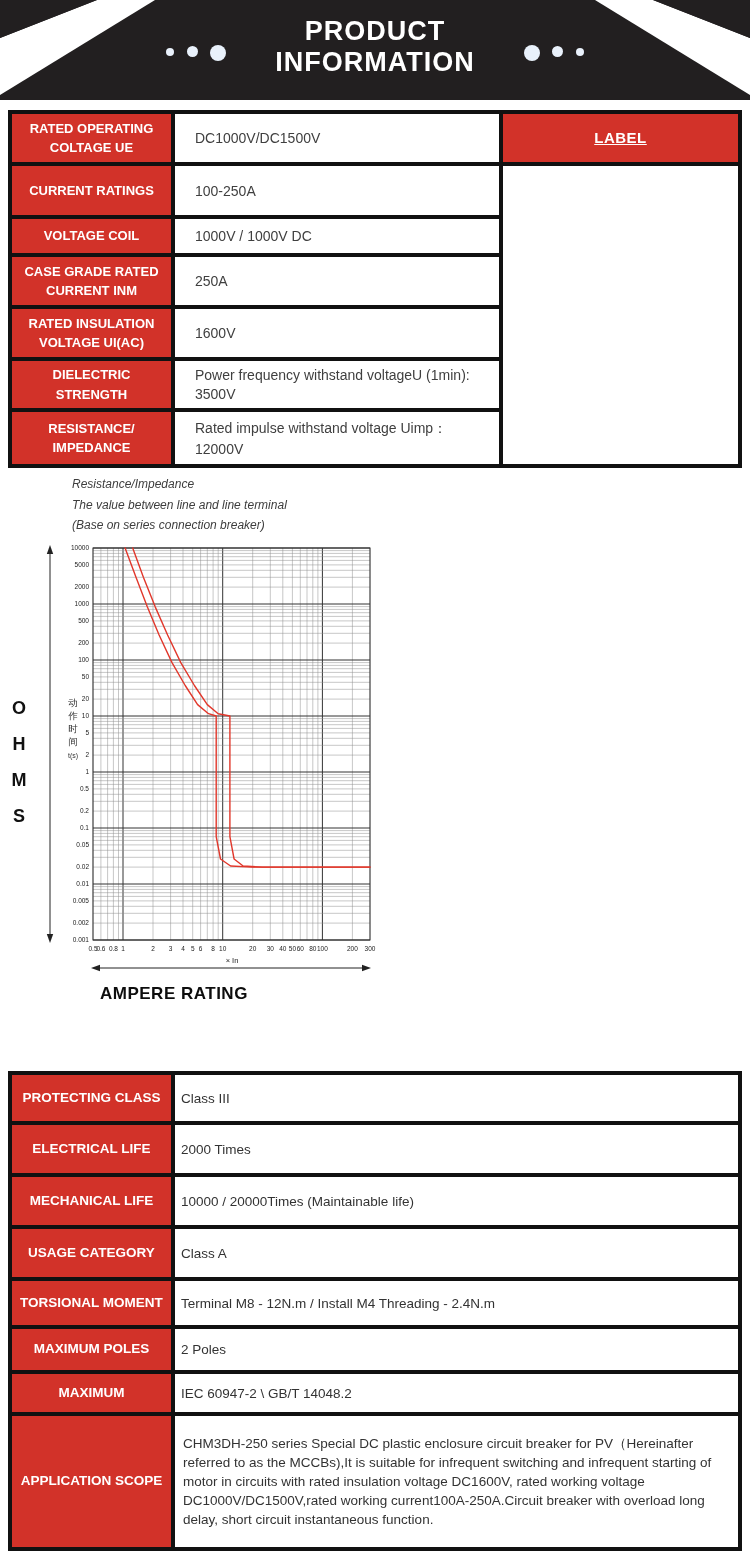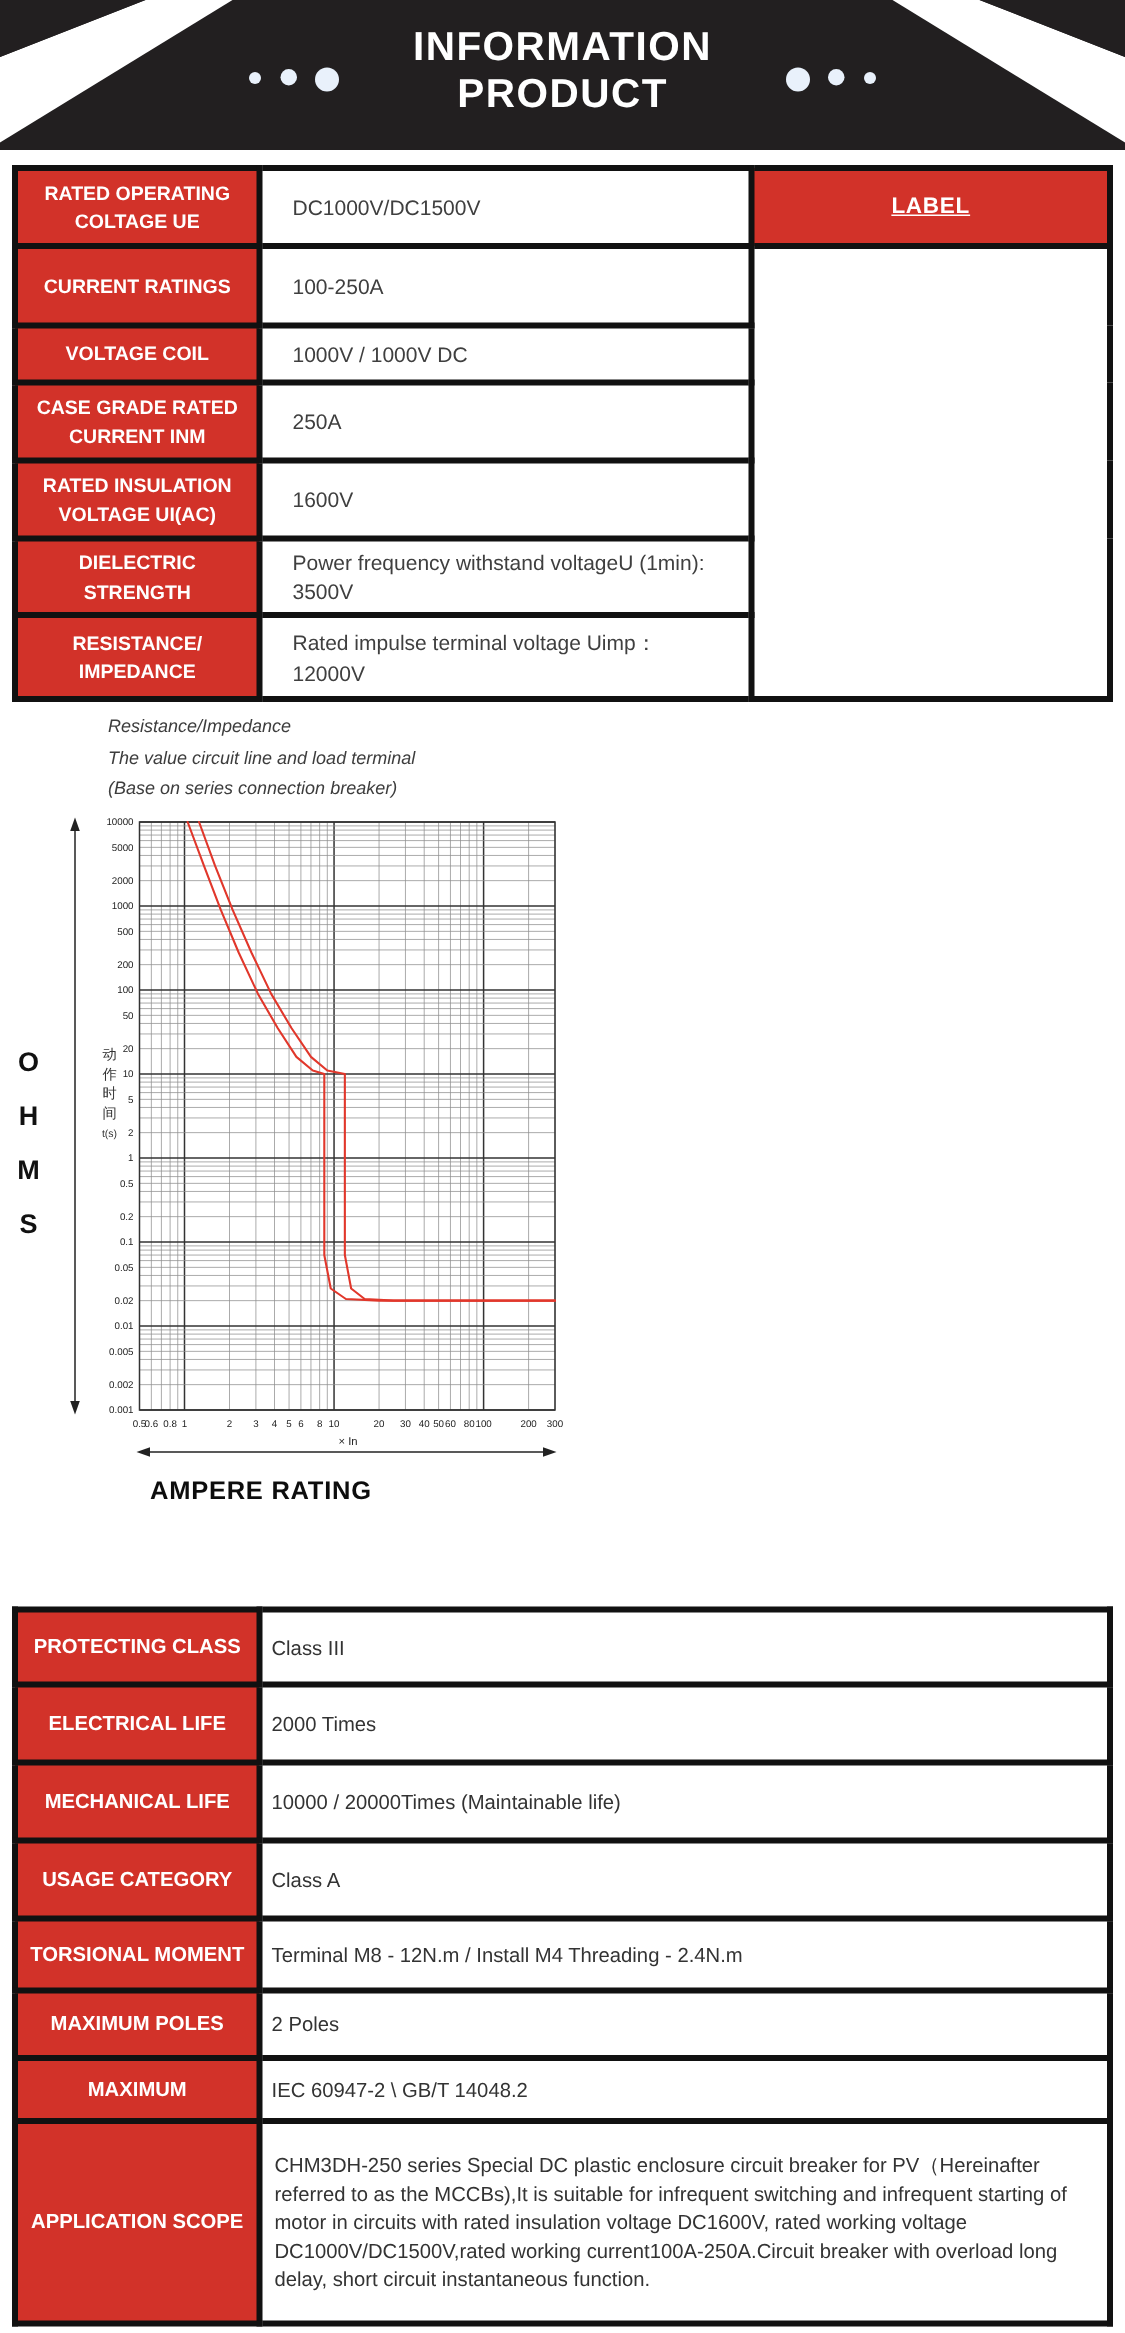--- a/index.html
+++ b/index.html
@@ -43,22 +43,22 @@
 <div class="page">
 
   <div class="banner">
     <svg width="750" height="100" viewBox="0 0 750 100">
       <polygon points="155,0 97,0 0,38 0,95" fill="#ffffff"></polygon>
       <polygon points="0,0 97,0 0,38" fill="#221f20"></polygon>
       <polygon points="595,0 653,0 750,38 750,95" fill="#ffffff"></polygon>
       <polygon points="750,0 653,0 750,38" fill="#221f20"></polygon>
     </svg>
     <div class="banner-title">
+      <div>PRODUCT</div>
       <div>INFORMATION</div>
-      <div>PRODUCT</div>
     </div>
     <div class="dot" style="left:166px;top:48px;width:8px;height:8px;"></div>
     <div class="dot" style="left:187px;top:46px;width:11px;height:11px;"></div>
     <div class="dot" style="left:210px;top:45px;width:16px;height:16px;"></div>
     <div class="dot" style="left:524px;top:45px;width:16px;height:16px;"></div>
     <div class="dot" style="left:552px;top:46px;width:11px;height:11px;"></div>
     <div class="dot" style="left:576px;top:48px;width:8px;height:8px;"></div>
   </div>
 
   <table class="spec-table">
@@ -103,30 +103,30 @@
     <tr style="height:51px">
       <td class="lbl">DIELECTRIC STRENGTH</td>
       <td class="val">
         <div>Power frequency withstand voltageU (1min):</div>
         <div class="line2">3500V</div>
       </td>
     </tr>
     <tr style="height:56px">
       <td class="lbl">RESISTANCE/ IMPEDANCE</td>
       <td class="val">
-        <div>Rated impulse terminal voltage Uimp：</div>
+        <div>Rated impulse withstand voltage Uimp：</div>
         <div class="line2">12000V</div>
       </td>
     </tr>
   </tbody>
     </table>
 
   <div class="chart-caption">
     <div>Resistance/Impedance</div>
-    <div>The value circuit line and load terminal</div>
+    <div>The value between line and line terminal</div>
     <div>(Base on series connection breaker)</div>
   </div>
 
   <div class="ohms">OHMS</div>
 
   <svg class="chart-svg" viewBox="0 0 460 435" width="460" height="435">
       <line x1="93.0" y1="8" x2="93.0" y2="400" stroke="#8f8f8f" stroke-width="0.5"></line>
       <line x1="100.9" y1="8" x2="100.9" y2="400" stroke="#8f8f8f" stroke-width="0.5"></line>
       <line x1="107.6" y1="8" x2="107.6" y2="400" stroke="#8f8f8f" stroke-width="0.5"></line>
       <line x1="113.4" y1="8" x2="113.4" y2="400" stroke="#8f8f8f" stroke-width="0.5"></line>

